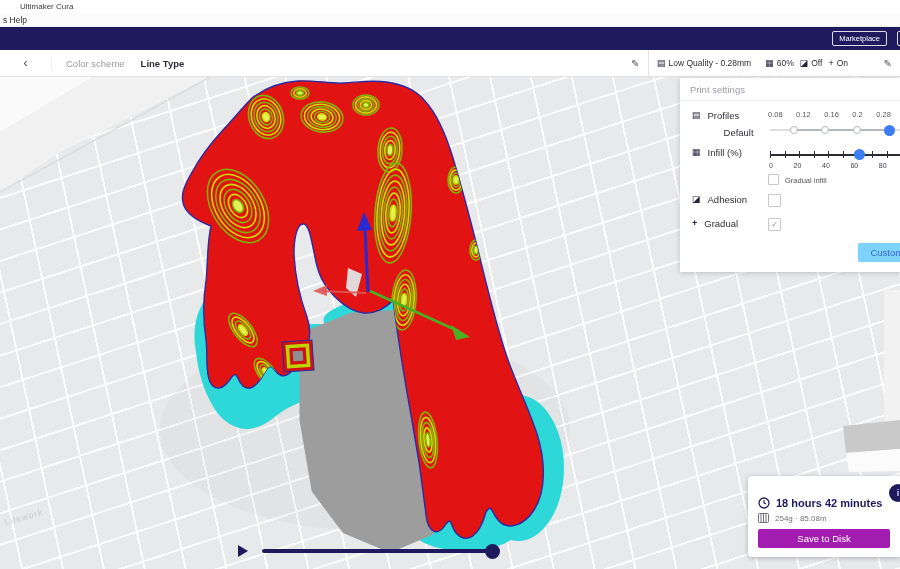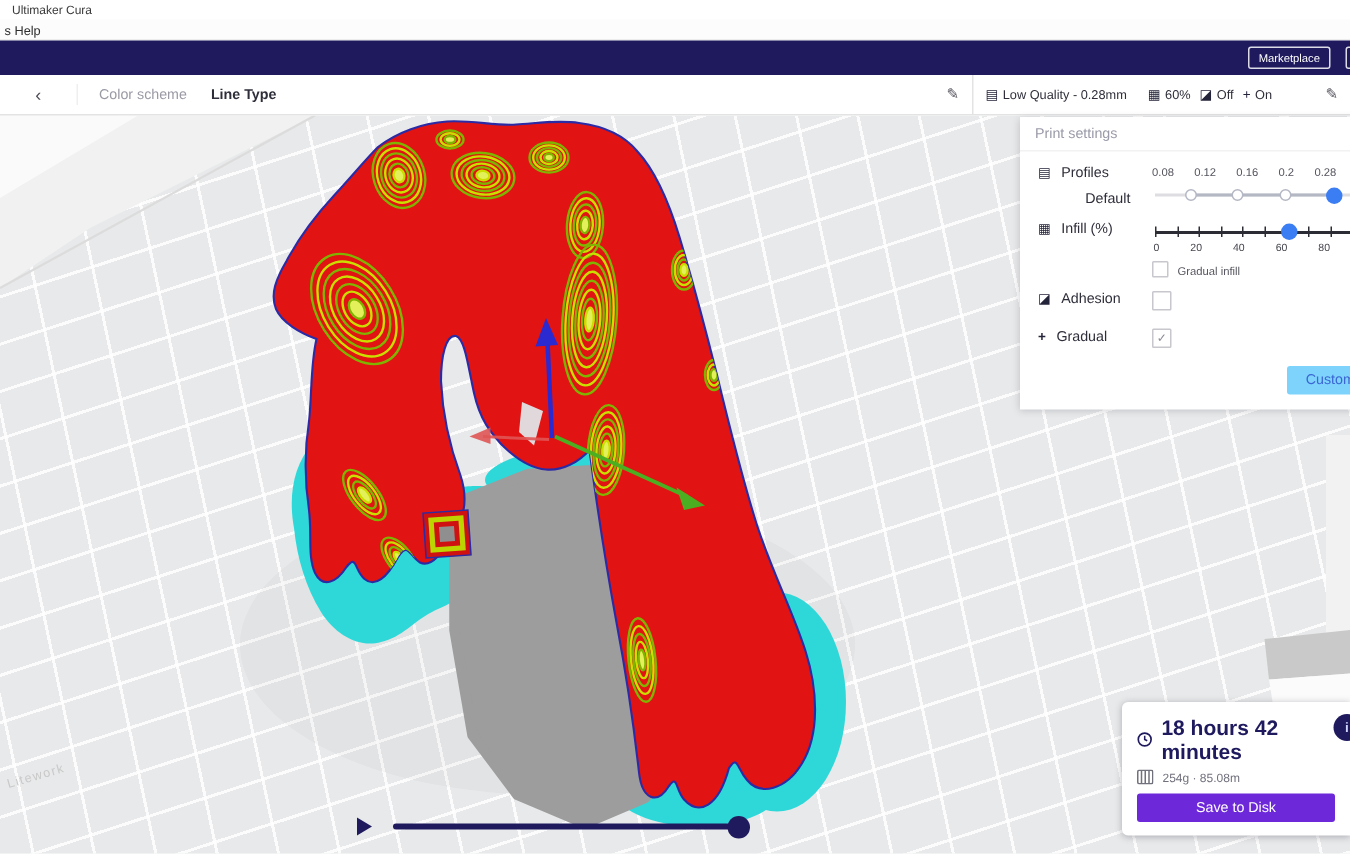--- a/index.html
+++ b/index.html
@@ -1,17 +1,17 @@
 <!DOCTYPE html>
 <html><head>
 <meta charset="utf-8">
 <style>
   * { margin:0; padding:0; box-sizing:border-box; }
   html,body { width:900px; height:569px; overflow:hidden; font-family:"Liberation Sans",sans-serif; background:#fff; }
-  .titlebar { height:13px; background:#ffffff; display:flex; align-items:center; padding-left:8px;
+  .titlebar { height:13px; background:#ffffff; display:flex; align-items:center; padding-left:20px;
               font-size:8px; color:#3a3a3a; }
   .menubar { height:14px; background:#fcfcfc; display:flex; align-items:center; padding-left:3px;
              font-size:8.5px; color:#2e2e2e; border-bottom:1px solid #ececec; }
   .appheader { height:23px; background:#1f1a5e; position:relative; display:flex; align-items:center; justify-content:center; }
   .tabs { display:flex; gap:8px; }
   .tab { color:#ffffff; font-size:8.5px; font-weight:bold; letter-spacing:1.2px; padding:4px 16px; cursor:default; }
   .tab.active { background:#ffffff; color:#1f1a5e; border-radius:1px; }
   .marketplace-btn { position:absolute; right:13px; top:4px; border:1px solid #dcdce6; color:#fff;
                      font-size:7.5px; padding:2px 6px; border-radius:2px; }
   .signin-btn { position:absolute; right:-20px; top:4px; border:1px solid #dcdce6; color:#fff;
@@ -69,23 +69,23 @@
          display:inline-flex; align-items:center; justify-content:center; font-size:8px; color:#8d8d96; }
   .cbx.big { width:13px; height:13px; }
   .checkline .cl-label { font-size:7.5px; color:#55555f; margin-left:6px; }
   .pp-foot { text-align:right; padding:12px 10px 10px 10px; }
   .custom-btn { background:#7dd3fc; color:#3b66d4; font-size:9.5px; padding:4px 12px; border-radius:2px;
                 display:inline-block; }
 
   
   .actionpanel { position:absolute; right:0; bottom:12px; width:152px; background:#fff; z-index:7;
                  border-radius:4px 0 0 4px; box-shadow:0 1px 5px rgba(60,60,80,.35); padding:9px 10px 9px 10px; }
-  .ap-time { display:flex; align-items:center; gap:6px; color:#1f1a5e; font-size:14px; font-weight:bold; }
+  .ap-time { display:flex; align-items:center; gap:6px; color:#1f1a5e; font-size:11px; font-weight:bold;margin-top:12px; }
   .ap-mat { display:flex; align-items:center; gap:6px; color:#71717d; font-size:8px; margin-top:4px; }
-  .save-btn { margin-top:6px; background:#6d28d9; color:#fff; font-size:9.5px; text-align:center;
+  .save-btn { margin-top:6px; background:#a21caf; color:#fff; font-size:9.5px; text-align:center;
               padding:4px 0; border-radius:2px; }
   .info-circle { position:absolute; right:-7px; top:8px; width:18px; height:18px; border-radius:50%;
                  background:#1f1a5e; color:#cfd6ff; font-size:9px; display:flex; align-items:center;
                  justify-content:center; font-weight:bold; }
 
   
   .timeline { position:absolute; left:238px; top:542px; width:262px; height:18px; z-index:6; }
   .play-icon { position:absolute; left:0; top:3px; width:0; height:0; border-top:6px solid transparent;
                border-bottom:6px solid transparent; border-left:10px solid #1f1a5e; }
   .tl-track { position:absolute; left:24px; right:8px; top:7px; height:3.5px; background:#1f1a5e; border-radius:2px; }

